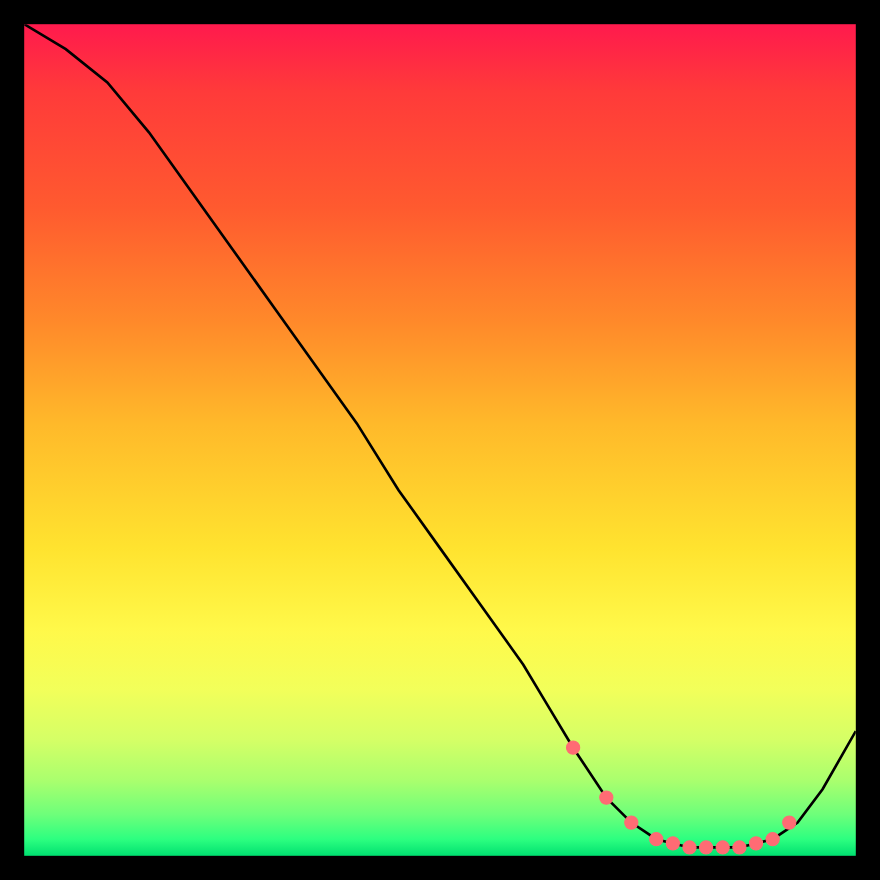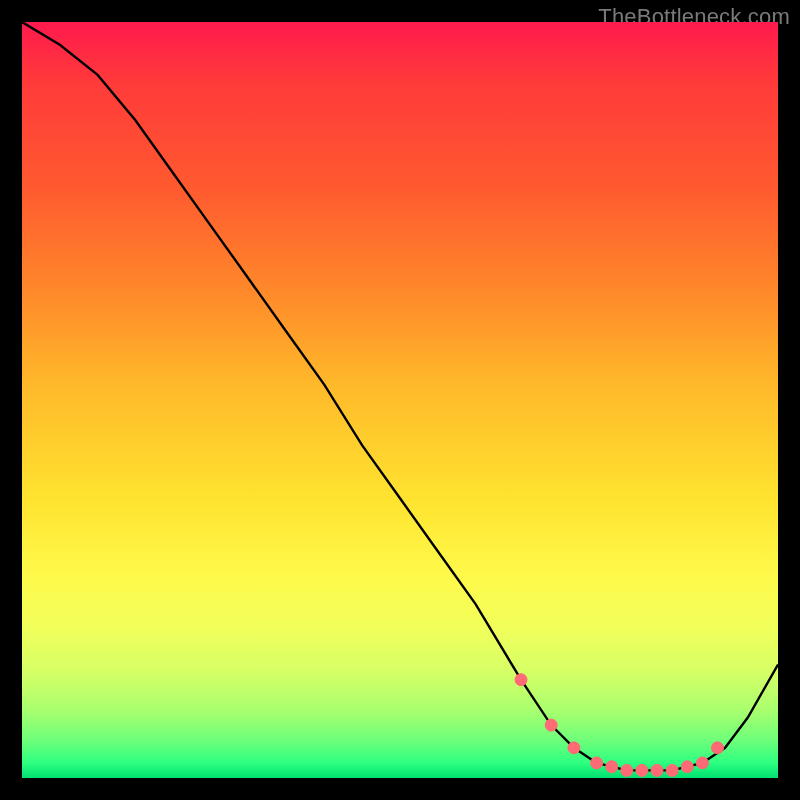--- a/index.html
+++ b/index.html
@@ -64,21 +64,20 @@
   }
   .markers circle {
     fill: #ff6b74;
     stroke: #ff6b74;
   }
 </style>
 </head>
 <body>
 
 <div class="frame">
-  <div class="attrib">TheBottleneck.com</div>
 
   <div class="plot-area">
     <svg class="curve" viewBox="0 0 756 756" preserveAspectRatio="none">
       <path d="M0.0 0.0 L37.8 22.7 L75.6 52.9 L113.4 98.3 L151.2 151.2 L189.0 204.1 L226.8 257.0 L264.6 310.0 L302.4 362.9 L340.2 423.4 L378.0 476.3 L415.8 529.2 L453.6 582.1 L476.3 619.9 L499.0 657.7 L529.2 703.1 L551.9 725.8 L574.6 740.9 L604.8 748.4 L627.5 748.4 L650.2 748.4 L680.4 740.9 L703.1 725.8 L725.8 695.5 L756.0 642.6"></path>
       <g class="markers">
           <circle cx="499.0" cy="657.7" r="6"></circle>
           <circle cx="529.2" cy="703.1" r="6"></circle>
           <circle cx="551.9" cy="725.8" r="6"></circle>
           <circle cx="574.6" cy="740.9" r="6"></circle>
           <circle cx="589.7" cy="744.7" r="6"></circle>

